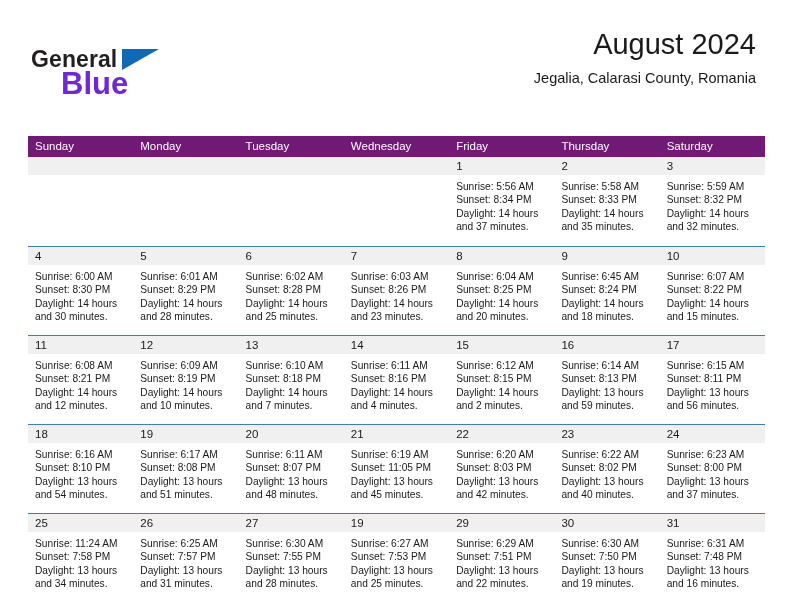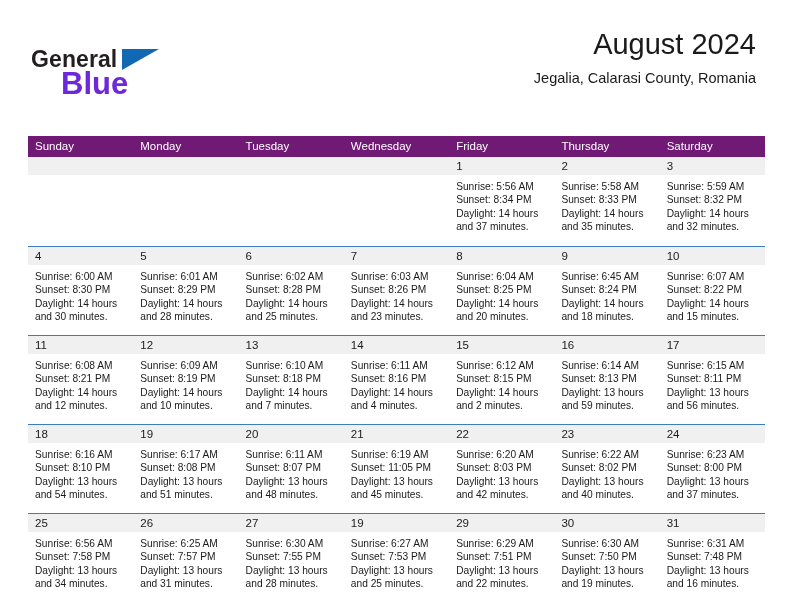--- a/index.html
+++ b/index.html
@@ -464,21 +464,21 @@
               <div class="dline">and 37 minutes.</div>
             </div>
           </div>
         </div>
         <div class="week">
           <div class="day">
             <div class="day-head">
               <span class="day-num">25</span>
             </div>
             <div class="day-body">
-              <div class="dline">Sunrise: 6:56 AM</div>
+              <div class="dline">Sunrise: 11:24 AM</div>
               <div class="dline">Sunset: 7:58 PM</div>
               <div class="dline">Daylight: 13 hours</div>
               <div class="dline">and 34 minutes.</div>
             </div>
           </div>
           <div class="day">
             <div class="day-head">
               <span class="day-num">26</span>
             </div>
             <div class="day-body">

